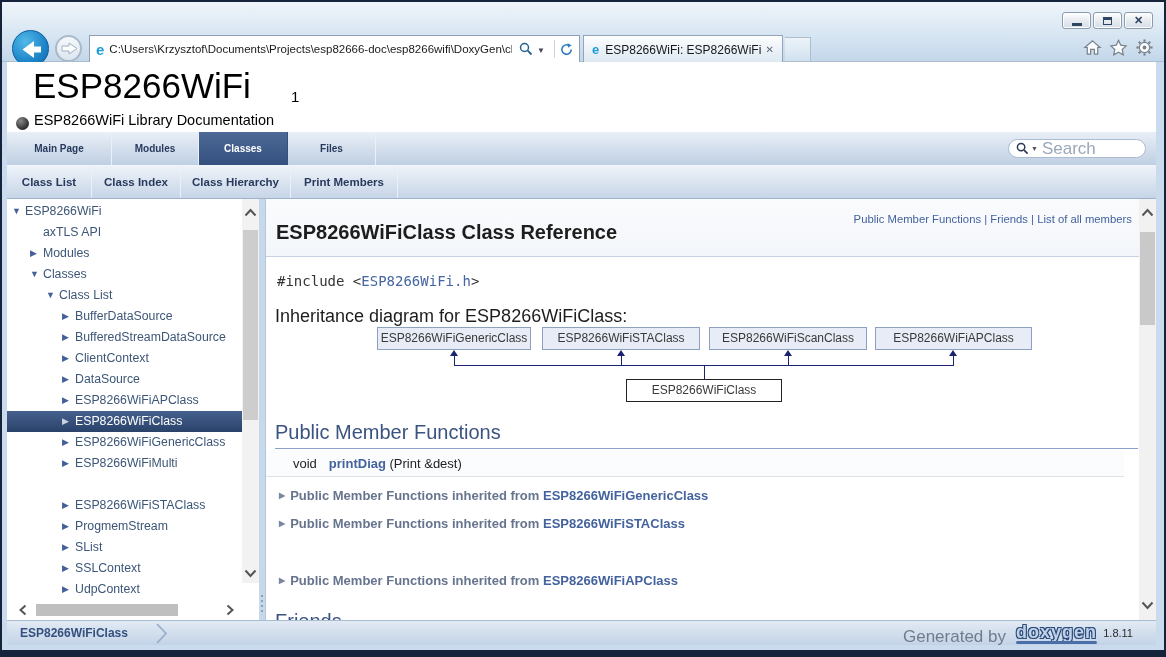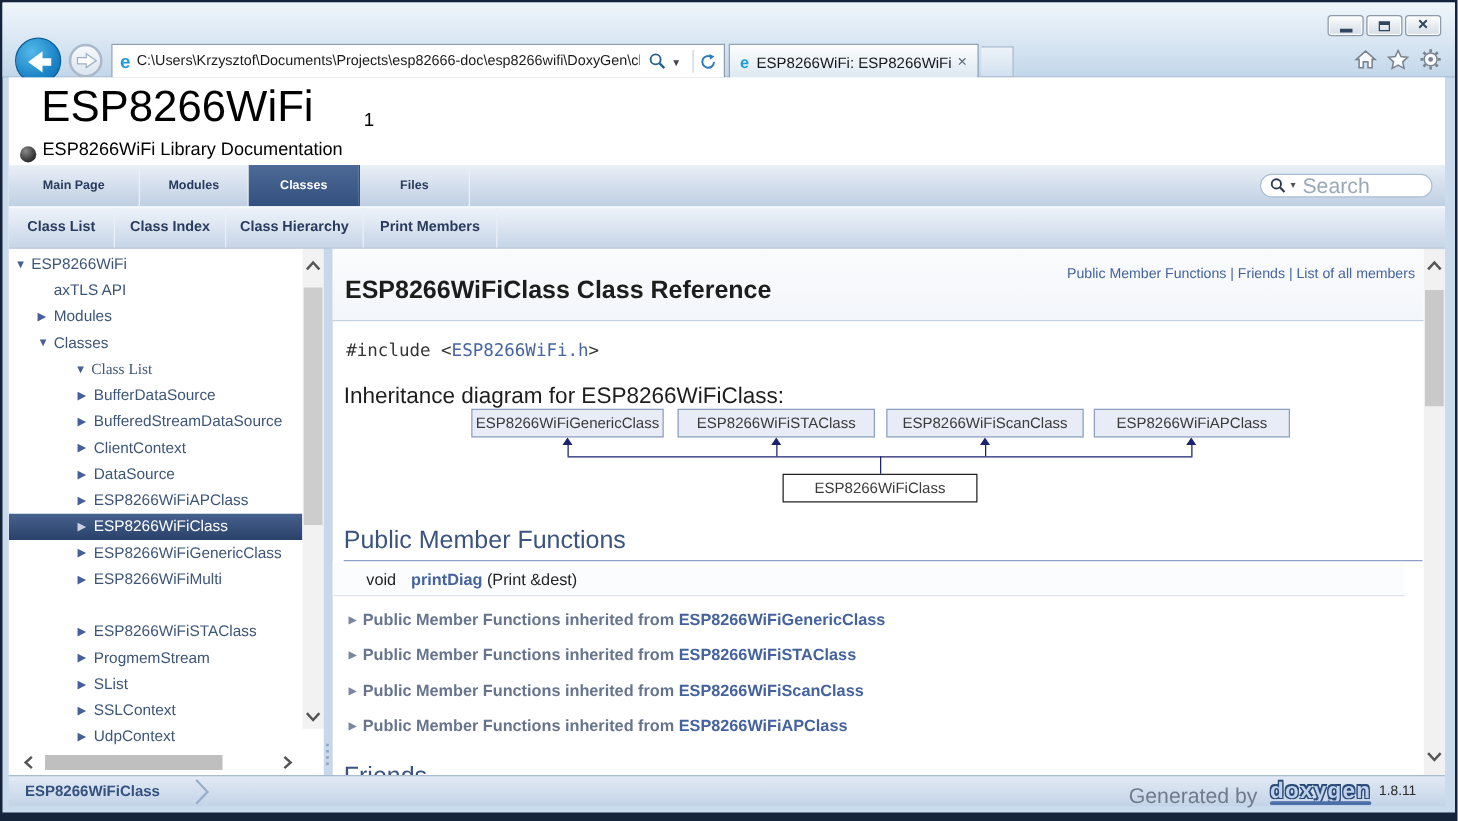--- a/index.html
+++ b/index.html
@@ -59,21 +59,21 @@
   .searchbox input { border:none; outline:none; width:90px; font-size:17px; color:#15803d; background:transparent; font-family:Liberation Sans, sans-serif; }
   .searchbox input::placeholder { color:#9AA8B8; }
   .mag { margin:0 2px 0 7px; }
   .mag-caret { font-size:7px; color:#555; margin-right:4px; }
   
   .sidebar { position:absolute; left:0; top:137px; width:235px; height:421px; background:#fff; overflow:hidden; }
   .trow { position:absolute; left:0; width:235px; height:21px; line-height:21px; font-size:12.3px; color:#3D5677; white-space:nowrap; }
   .trow .arr { display:inline-block; width:13px; font-size:9px; color:#44609A; vertical-align:1px; }
   .trow.sel { background:linear-gradient(#46618E,#2A426A); color:#fff; }
   .trow.sel .arr { color:#C8D2E2; }
-  .ind0 { padding-left:5px; } .ind1 { padding-left:23px; } .ind2 { padding-left:53px;font-family:Liberation Serif, serif; } .ind3 { padding-left:55px; }
+  .ind0 { padding-left:5px; } .ind1 { padding-left:23px; } .ind2 { padding-left:39px; } .ind3 { padding-left:55px; }
   .side-vscroll { position:absolute; left:235px; top:137px; width:17px; height:384px; background:#F2F2F2; }
   .side-vscroll .thumb { position:absolute; left:1px; top:31px; width:15px; height:190px; background:#CDCDCD; }
   .chev { position:absolute; left:0; width:17px; text-align:center; color:#5A5A5A; }
   .side-hscroll { position:absolute; left:0; top:402px; width:235px; height:18px; background:#fff; }
   .side-hscroll .hthumb { position:absolute; left:29px; top:3px; width:142px; height:12px; background:#BFBFBF; }
   .splitter { position:absolute; left:252px; top:137px; width:6px; height:421px; background:#C7D8EA; }
   .splitdots { position:absolute; left:254px; top:533px; width:2px; }
   .splitdots i { display:block; width:2px; height:2px; background:#8AA0BE; margin-bottom:3px; }
   
   .main { position:absolute; left:258px; top:137px; width:874px; height:421px; background:#fff; overflow:hidden; border-left:1px solid #B6C7DB; }
@@ -293,21 +293,20 @@
         <div class="dline" style="left:438px;top:38px;width:1px;height:14px"></div>
       </div>
 
       <div class="groupheader">Public Member Functions</div>
       <div class="grouphr"></div>
       <div class="memrow">
         <span class="ret">void</span><a class="nm">printDiag</a><span class="args"> (Print &amp;dest)</span>
       </div>
       <div class="inhrow" style="top:286px"><span class="tri">▶</span><span>Public Member Functions inherited from </span><a>ESP8266WiFiGenericClass</a></div>
       <div class="inhrow" style="top:314px"><span class="tri">▶</span><span>Public Member Functions inherited from </span><a>ESP8266WiFiSTAClass</a></div>
-      <div class="inhrow" style="top:343px"><span class="tri">▶</span><span>Public Member Functions inherited from </span><a>ESP8266WiFiScanClass</a></div>
       <div class="inhrow" style="top:371px"><span class="tri">▶</span><span>Public Member Functions inherited from </span><a>ESP8266WiFiAPClass</a></div>
       <div class="friends">Friends</div>
     </div>
     <div class="main-vscroll">
       <svg class="chev" style="top:8px" width="17" height="12" viewBox="0 0 17 12">
           <polyline points="3.5,8.5 8.5,3 13.5,8.5" fill="none" stroke="#555" stroke-width="2"></polyline>
         </svg>
       <div class="thumb"></div>
       <svg class="chev" style="top:400px" width="17" height="12" viewBox="0 0 17 12">
           <polyline points="3.5,3.5 8.5,9 13.5,3.5" fill="none" stroke="#555" stroke-width="2"></polyline>

